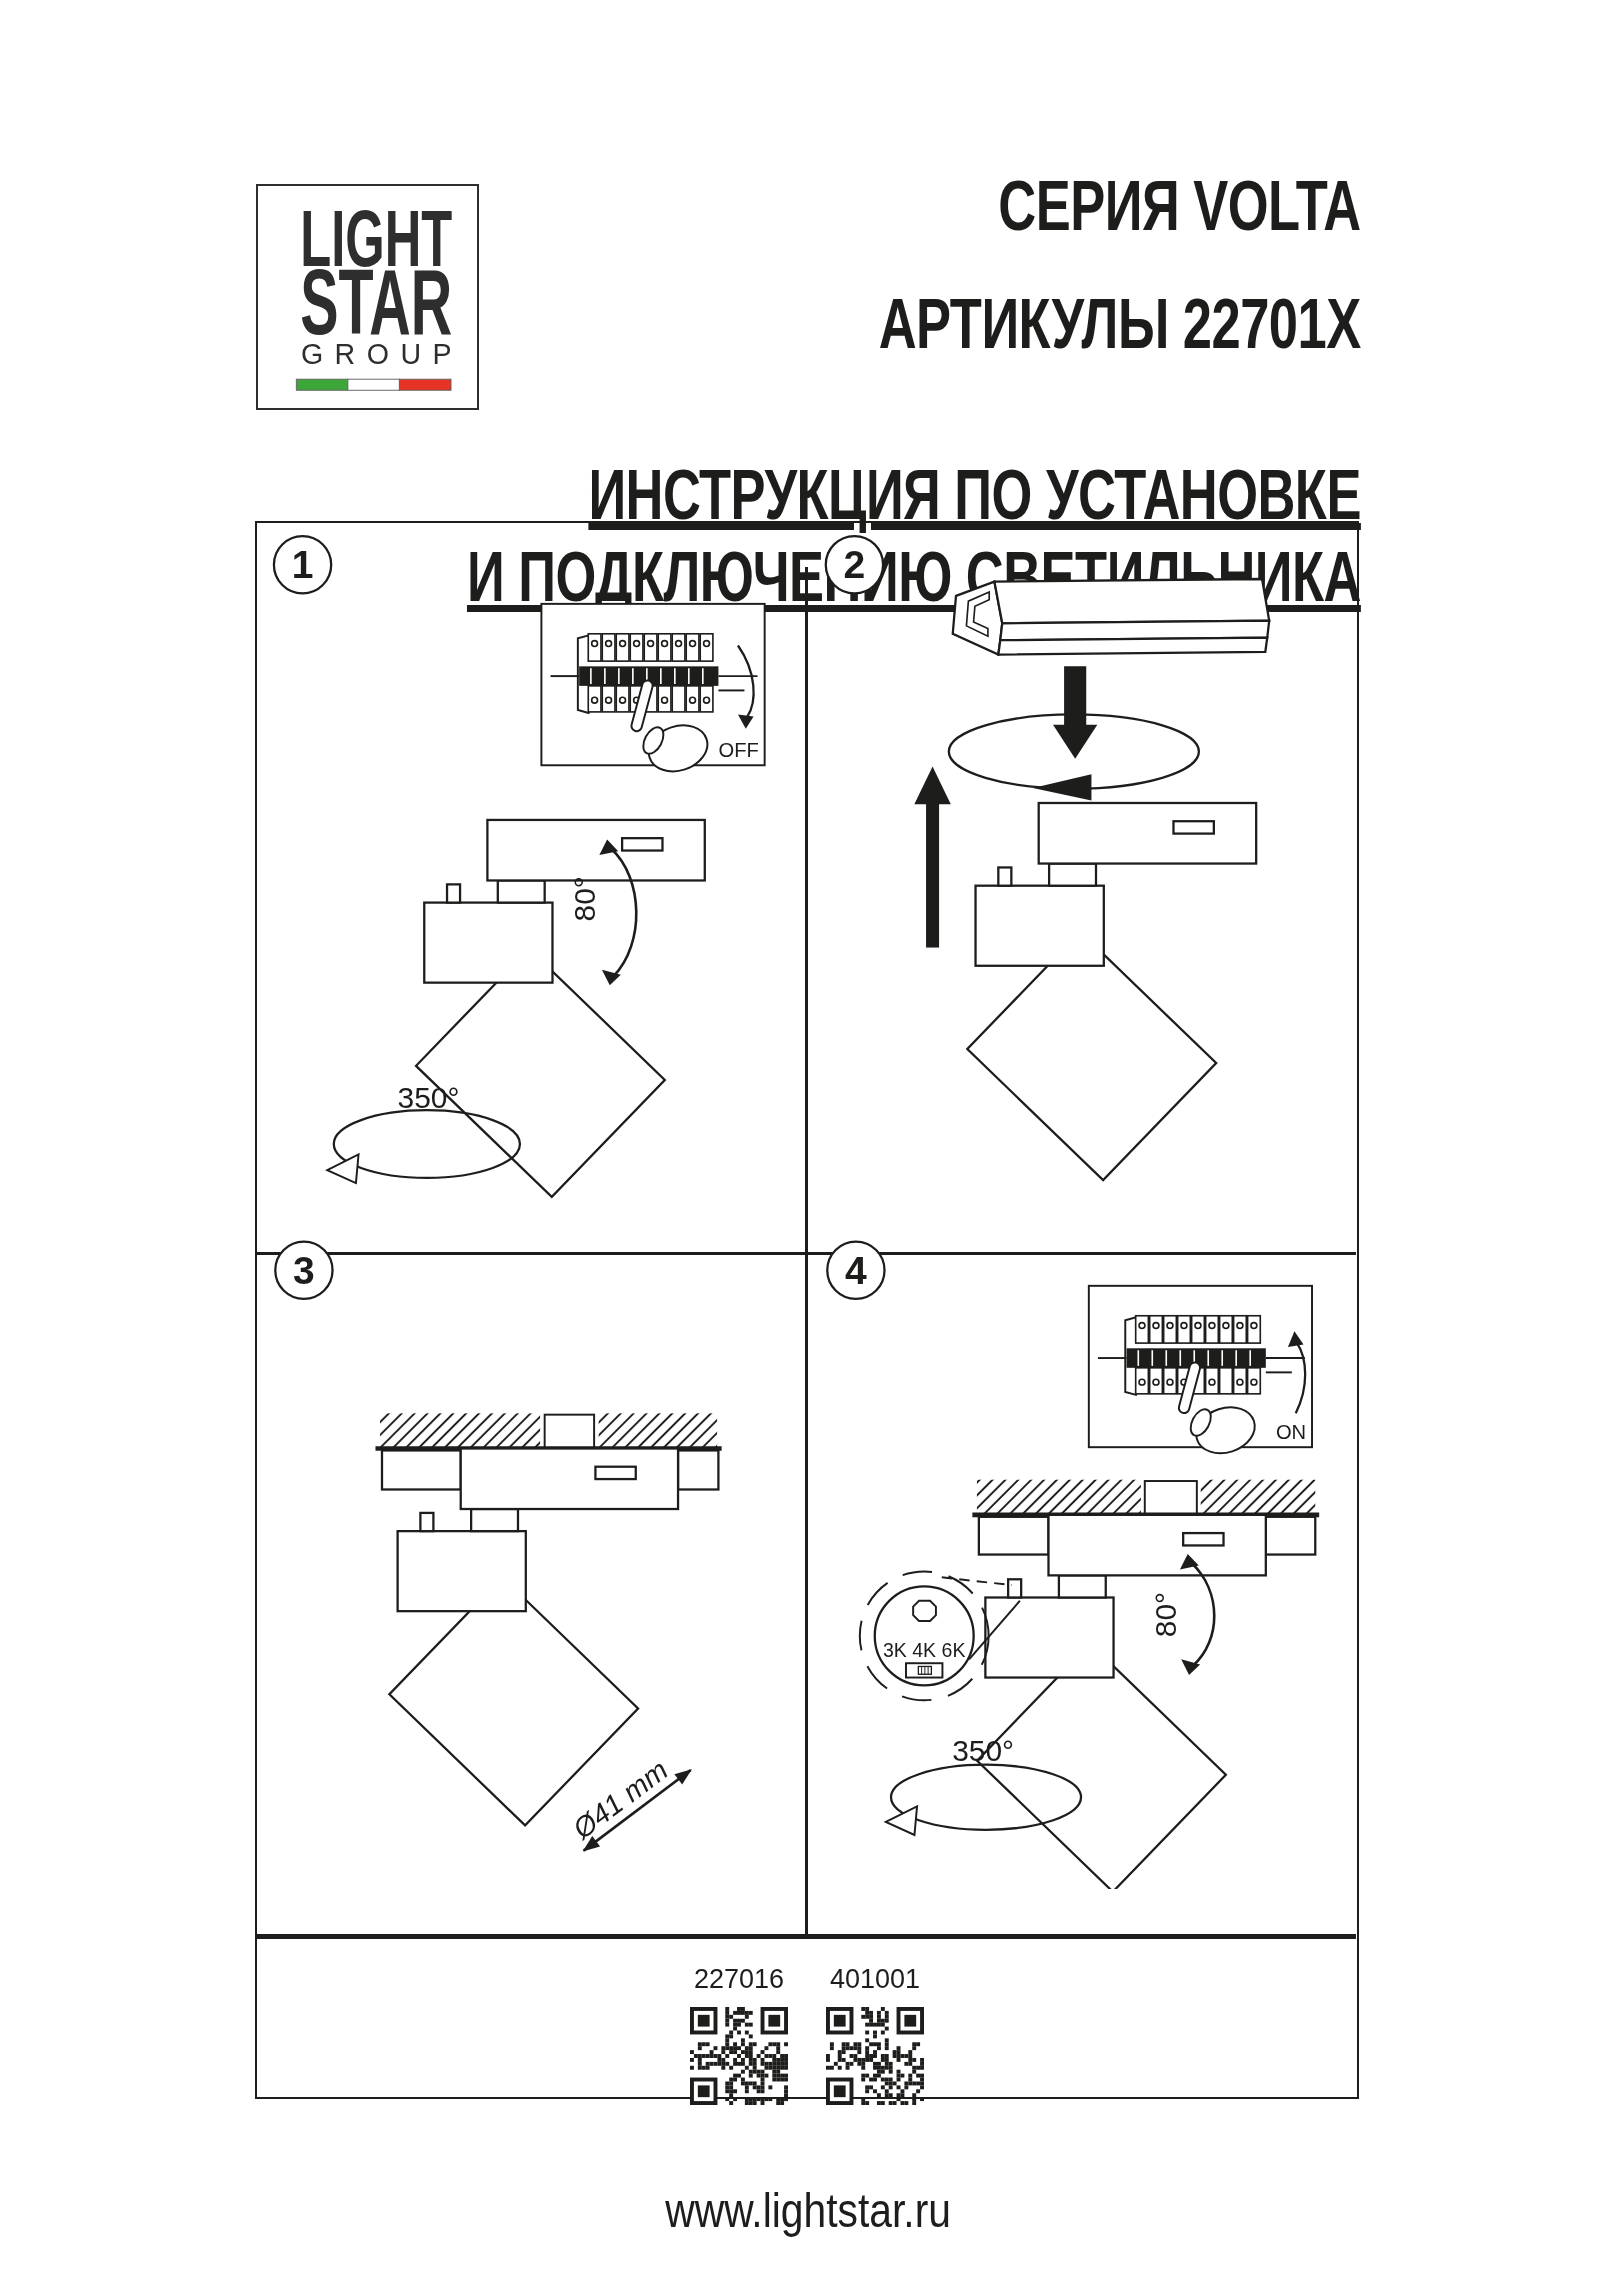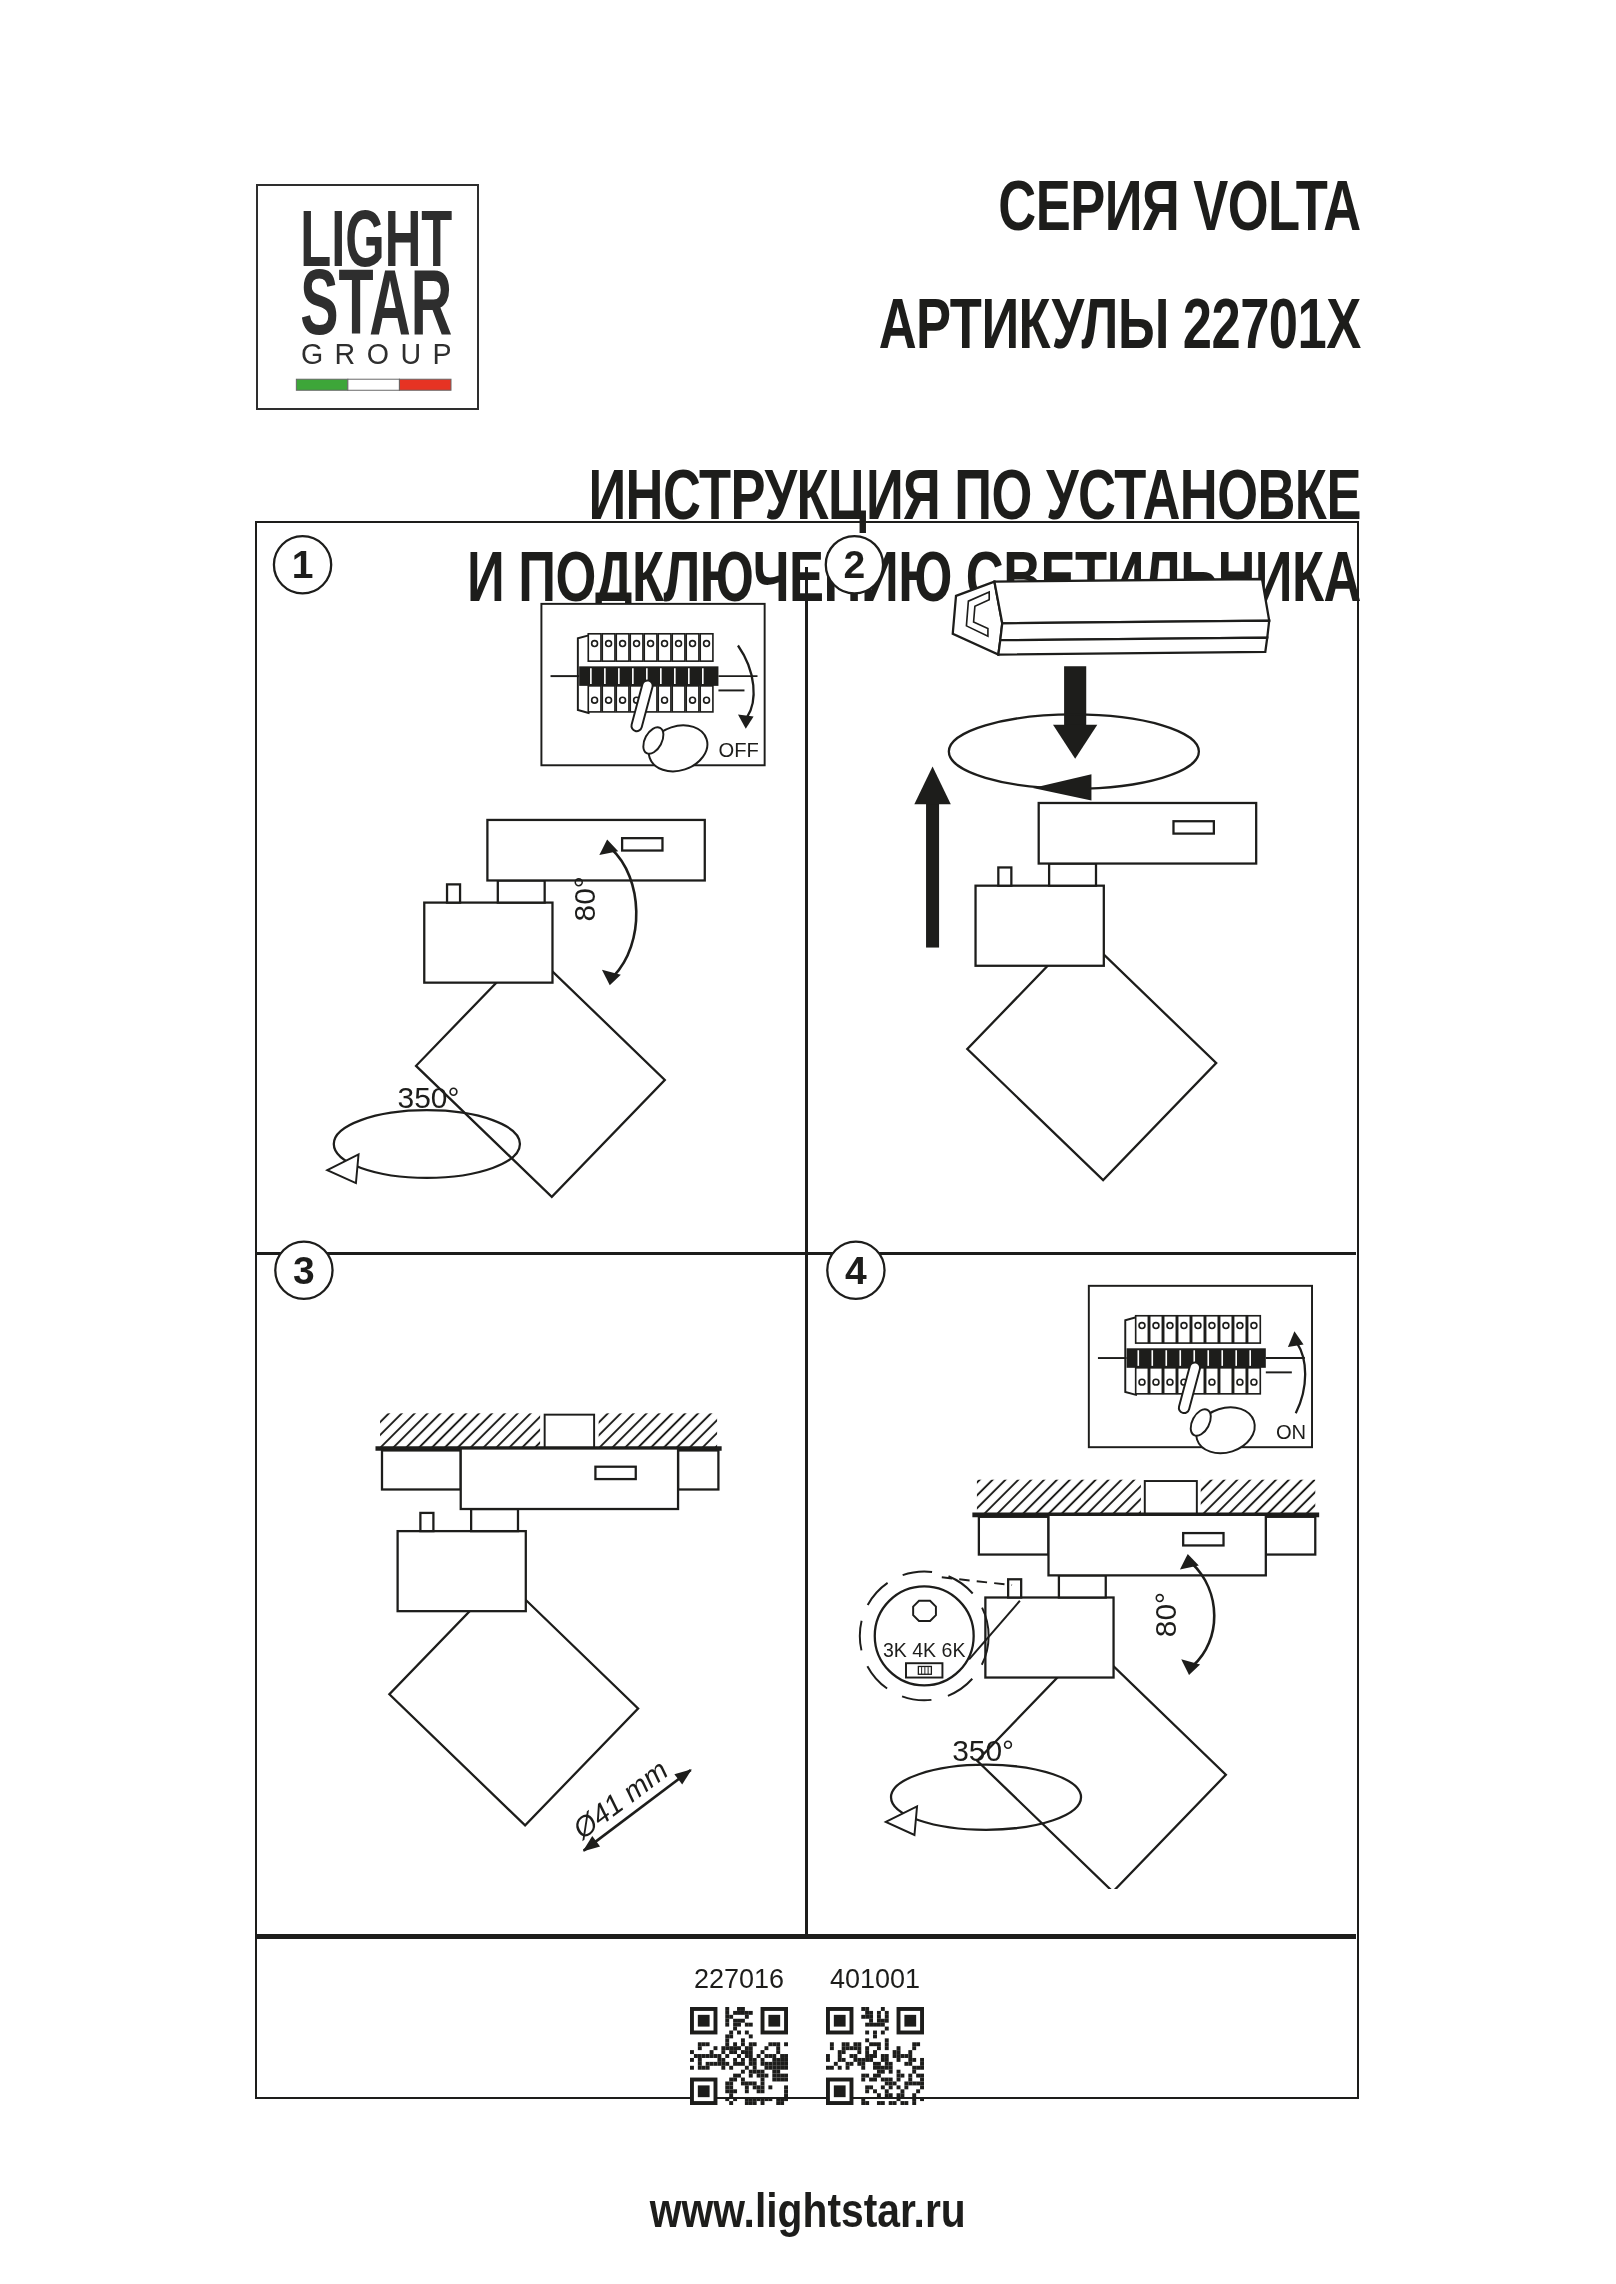--- a/index.html
+++ b/index.html
@@ -5,32 +5,32 @@
   html,body{margin:0;padding:0;background:#e8e8e8;}
   .page{position:relative;width:1616px;height:2284px;background:#ffffff;
         font-family:"Liberation Sans",sans-serif;color:#1d1d1b;overflow:hidden;}
   .abs{position:absolute;margin-top:44px;}
   
   .logo-box{left:256px;top:140px;width:223px;height:226px;border:2px solid #2e2e2e;box-sizing:border-box;}
   
   .title-block{right:255px;text-align:right;font-weight:700;white-space:nowrap;}
   .title-line{transform:scaleX(0.75);transform-origin:100% 50%;letter-spacing:-0.7px;}
   .t1{top:103px;font-size:70px;line-height:118px;}
-  .t2{top:410px;font-size:70px;line-height:82px;}
+  .t2{top:410px;font-size:70px;line-height:82px;text-decoration:underline;}
   
   .grid{left:255px;top:477px;width:1104px;height:1578px;border:2.6px solid #1d1d1b;box-sizing:border-box;}
   .div-v{left:548px;top:0;width:3.3px;height:1368px;background:#1d1d1b;}
   .div-h{left:0;top:685px;width:1099px;height:3.3px;background:#1d1d1b;}
   .div-qr{left:0;top:1367px;width:1099px;height:4.6px;background:#1d1d1b;}
   .panel{position:absolute;}
   
   .qr-label{top:1397px;width:98px;text-align:center;font-size:27px;font-weight:400;letter-spacing:0;}
   .qr-box{top:1440px;width:98px;height:98px;}
   
-  .footer{left:0;right:0;top:2139px;text-align:center;font-size:48px;font-weight:700;}
+  .footer{left:0;right:0;top:2139px;text-align:center;font-size:48px;font-weight:400;}
   .footer span{display:inline-block;transform:scaleX(0.85);white-space:nowrap;}
   svg{display:block;}
   svg text{font-family:"Liberation Sans",sans-serif;}
 </style>
 </head>
 <body>
 
 <div class="page">
 
   <svg width="0" height="0" style="position:absolute">

